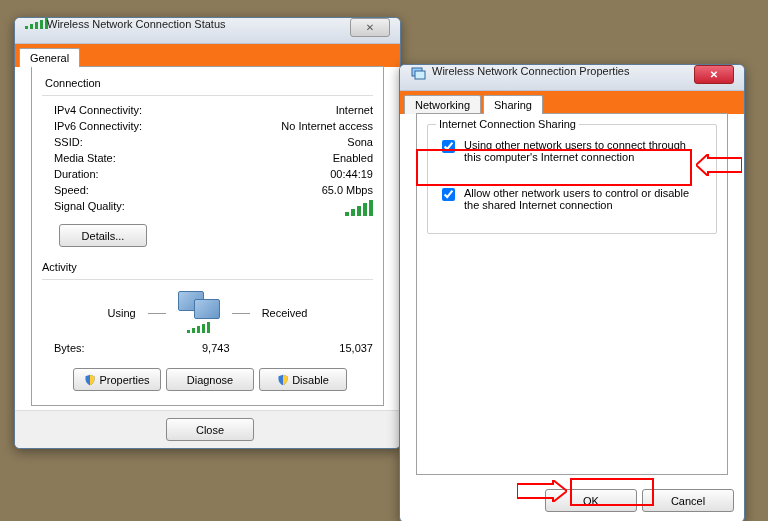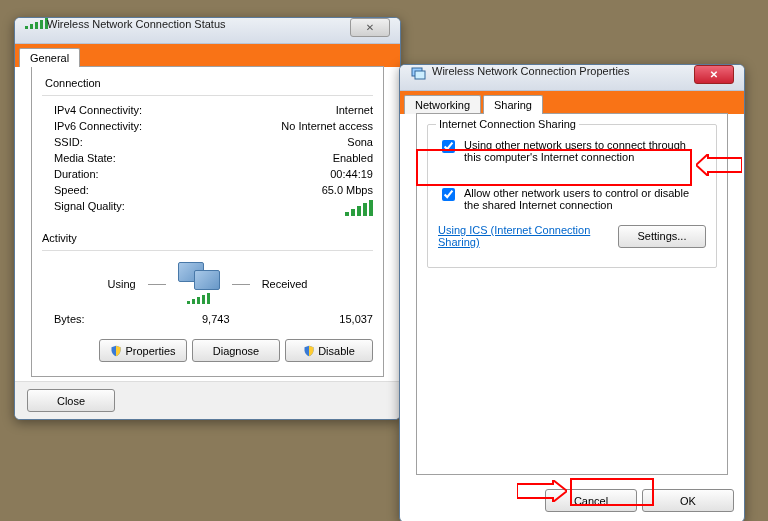--- a/index.html
+++ b/index.html
@@ -28,21 +28,21 @@
 .monitors{width:42px;height:32px;position:relative}
 .mon{position:absolute;width:24px;height:18px;background:linear-gradient(135deg,#a8c8e8,#6898c8);border:1px solid #4878a8;border-radius:2px}
 .mon.m1{top:0;left:0}.mon.m2{top:8px;left:16px}
 .cb{display:flex;align-items:flex-start;gap:6px;padding:3px 0}
 .cb input{margin-top:1px}
 .link{color:#0066cc;text-decoration:underline;cursor:pointer}
 .arrow{position:absolute;pointer-events:none}
 .arrow svg{display:block}
 .hl{position:absolute;border:2px solid #f00;pointer-events:none}
 .buttonbar{display:flex;justify-content:flex-end;padding:8px 8px 0}
-.statusfooter{border-top:1px solid #ddd;background:#f0f0f0;padding:7px;display:flex;justify-content:flex-start}
+.statusfooter{border-top:1px solid #ddd;background:#f0f0f0;padding:7px;display:flex;justify-content:center}
 .propfooter{display:flex;justify-content:flex-end;padding:10px}
 </style>
 </head>
 <body>
 
 <div class="window" style="left:14px;top:17px;width:385px">
   <div class="titlebar">
     <span class="icon"><span class="signal small">
           <span class="b1"></span>
           <span class="b2"></span>
@@ -87,20 +87,21 @@
       <div class="row">
           <span>Signal Quality:</span>
           <span class="signal">
             <span class="b1"></span>
             <span class="b2"></span>
             <span class="b3"></span>
             <span class="b4"></span>
             <span class="b5"></span>
           </span>
         </div>
+      <div style="padding:6px 0 0 12px"><span class="btn">Details...</span></div>
     </div>
     <div style="height:6px"></div>
     <div>
       <div>Activity</div>
       <hr>
       <div class="activity">
         <span>Using</span>
         <span style="width:18px;border-top:1px solid #999"></span>
         <div style="text-align:center">
           <div class="monitors">
@@ -117,21 +118,21 @@
         </div>
         <span style="width:18px;border-top:1px solid #999"></span>
         <span>Received</span>
       </div>
       <div class="row" style="padding-left:12px">
         <span>Bytes:</span>
         <span style="position:absolute;left:170px">9,743</span>
         <span>15,037</span>
       </div>
     </div>
-    <div class="buttonbar" style="justify-content:flex-end;padding:12px 0 4px">
+    <div class="buttonbar" style="justify-content:center;padding:12px 0 4px">
       <span class="btn">
           <svg class="shield" viewBox="0 0 16 16">
             <path fill="#3a7bd5" d="M8 1l6 2v4c0 4-3 7-6 8-3-1-6-4-6-8V3z"></path>
             <path fill="#fc3" d="M8 1v14c3-1 6-4 6-8V3z"></path>
           </svg>
           <span>Properties</span>
         </span>
       <span class="btn">Diagnose</span>
       <span class="btn">
           <svg class="shield" viewBox="0 0 16 16">
@@ -165,29 +166,25 @@
       <span class="legend" style="color:#000">Internet Connection Sharing</span>
       <div class="cb" style="padding-top:6px">
         <input type="checkbox" checked="" style="">
         <label>Using other network users to connect through this computer's Internet connection</label>
       </div>
       <div style="height:18px"></div>
       <div class="cb">
         <input type="checkbox" checked="" style="">
         <label>Allow other network users to control or disable the shared Internet connection</label>
       </div>
-      <div style="display:flex;justify-content:space-between;align-items:center;margin-top:10px">
-        <span class="link">Using ICS (Internet Connection Sharing)</span>
-        <span class="btn">Settings...</span>
-      </div>
     </div>
   </div>
   <div class="propfooter">
+    <span class="btn" style="min-width:74px">OK</span>
     <span class="btn" style="min-width:74px">Cancel</span>
-    <span class="btn" style="min-width:74px">OK</span>
   </div>
 </div>
 
 <div class="hl" style="left:416px;top:149px;width:272px;height:33px"></div>
 <div class="hl" style="left:570px;top:478px;width:80px;height:24px"></div>
 <div class="arrow" style="left:696px;top:154px">
   <svg width="46" height="22">
       <path d="M46 4 L12 4 L12 0 L0 11 L12 22 L12 18 L46 18 Z" fill="none" stroke="#f00" stroke-width="2"></path>
     </svg>
 </div>

